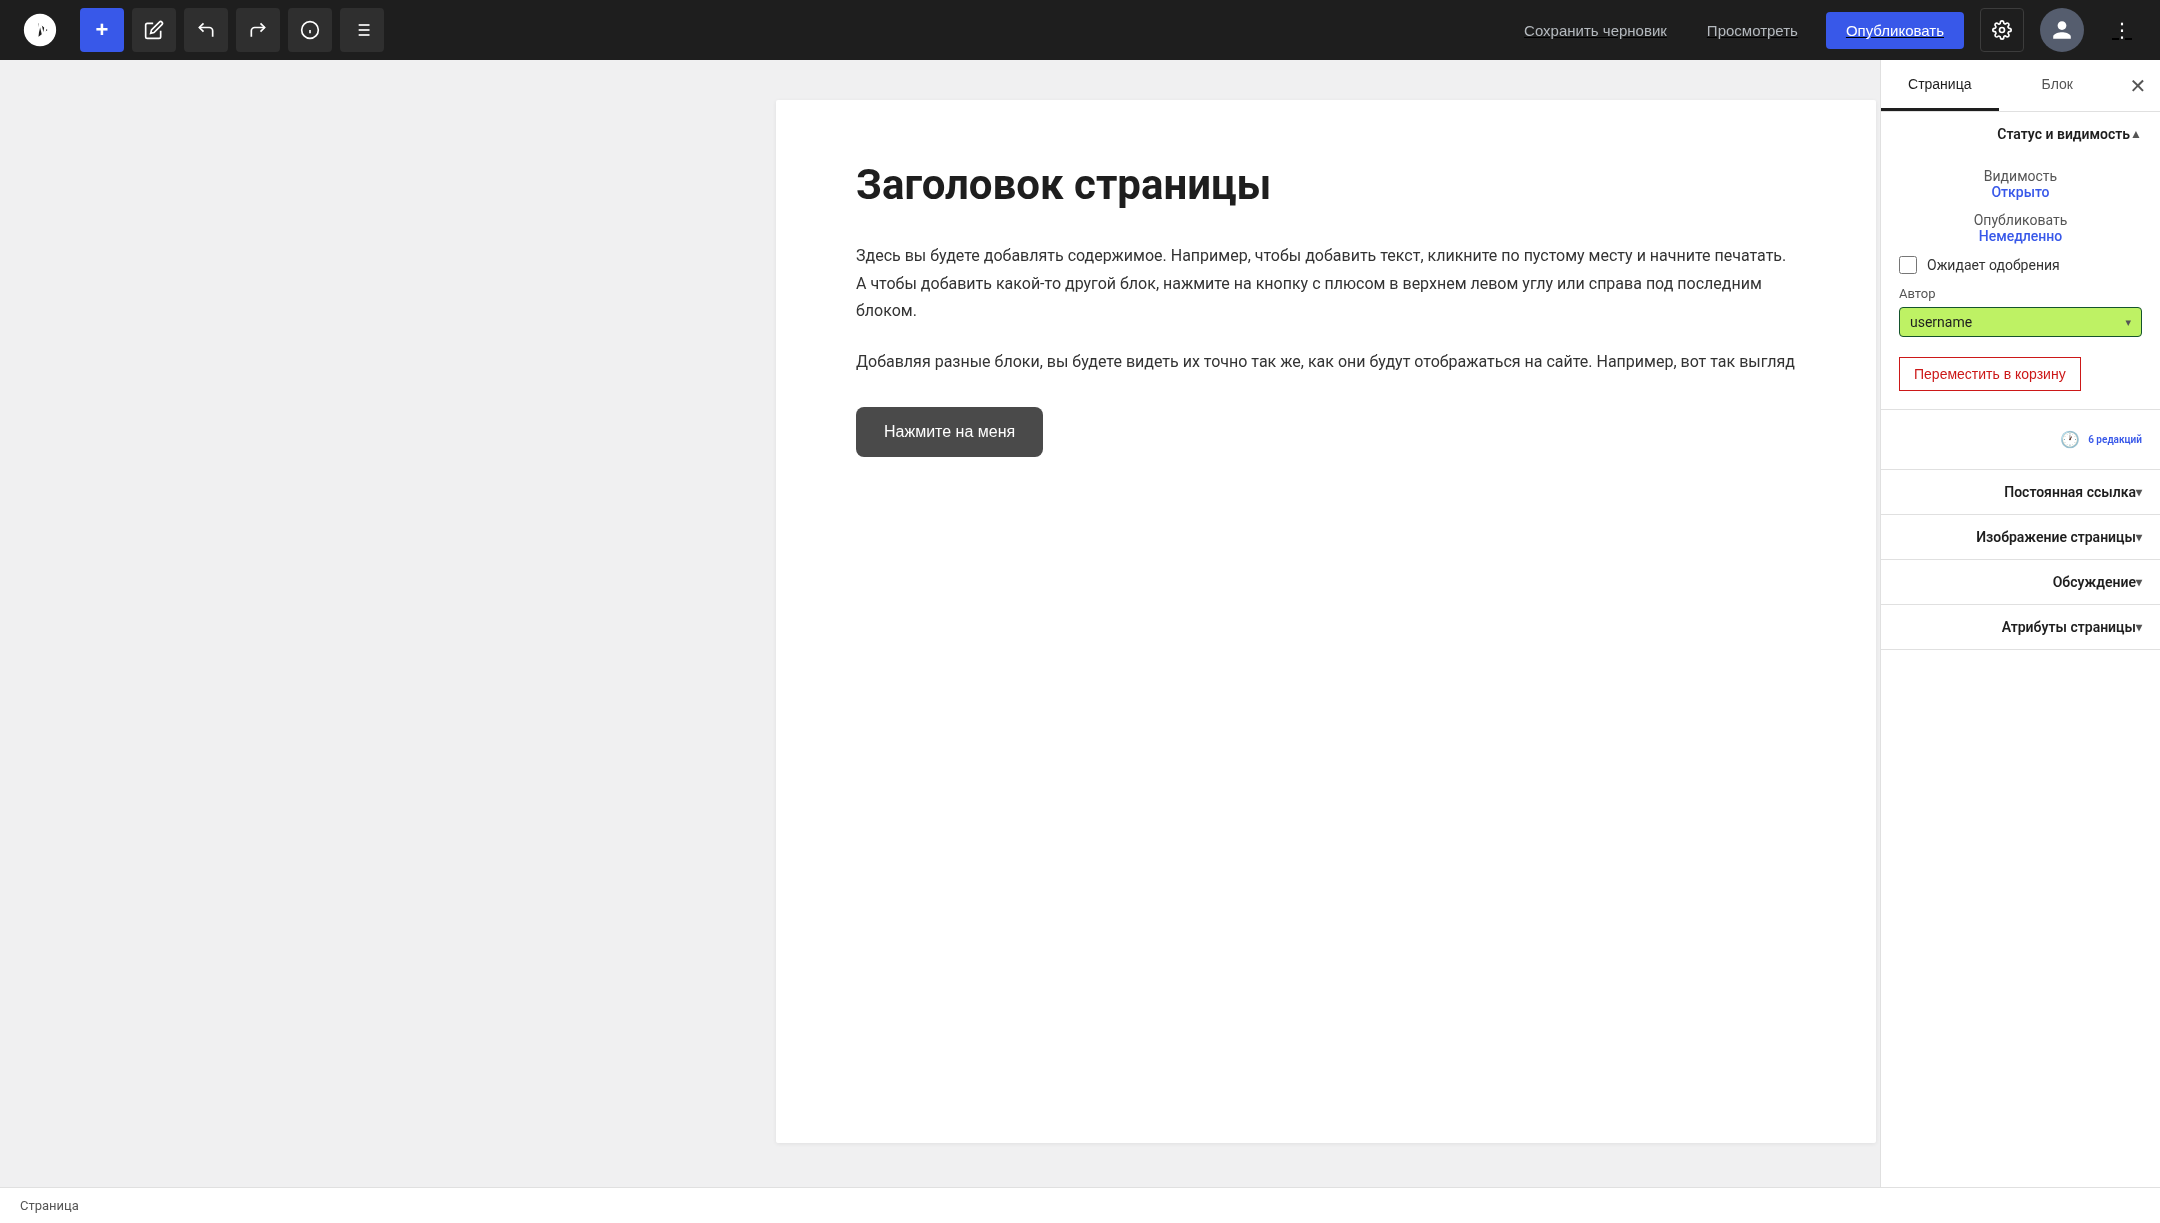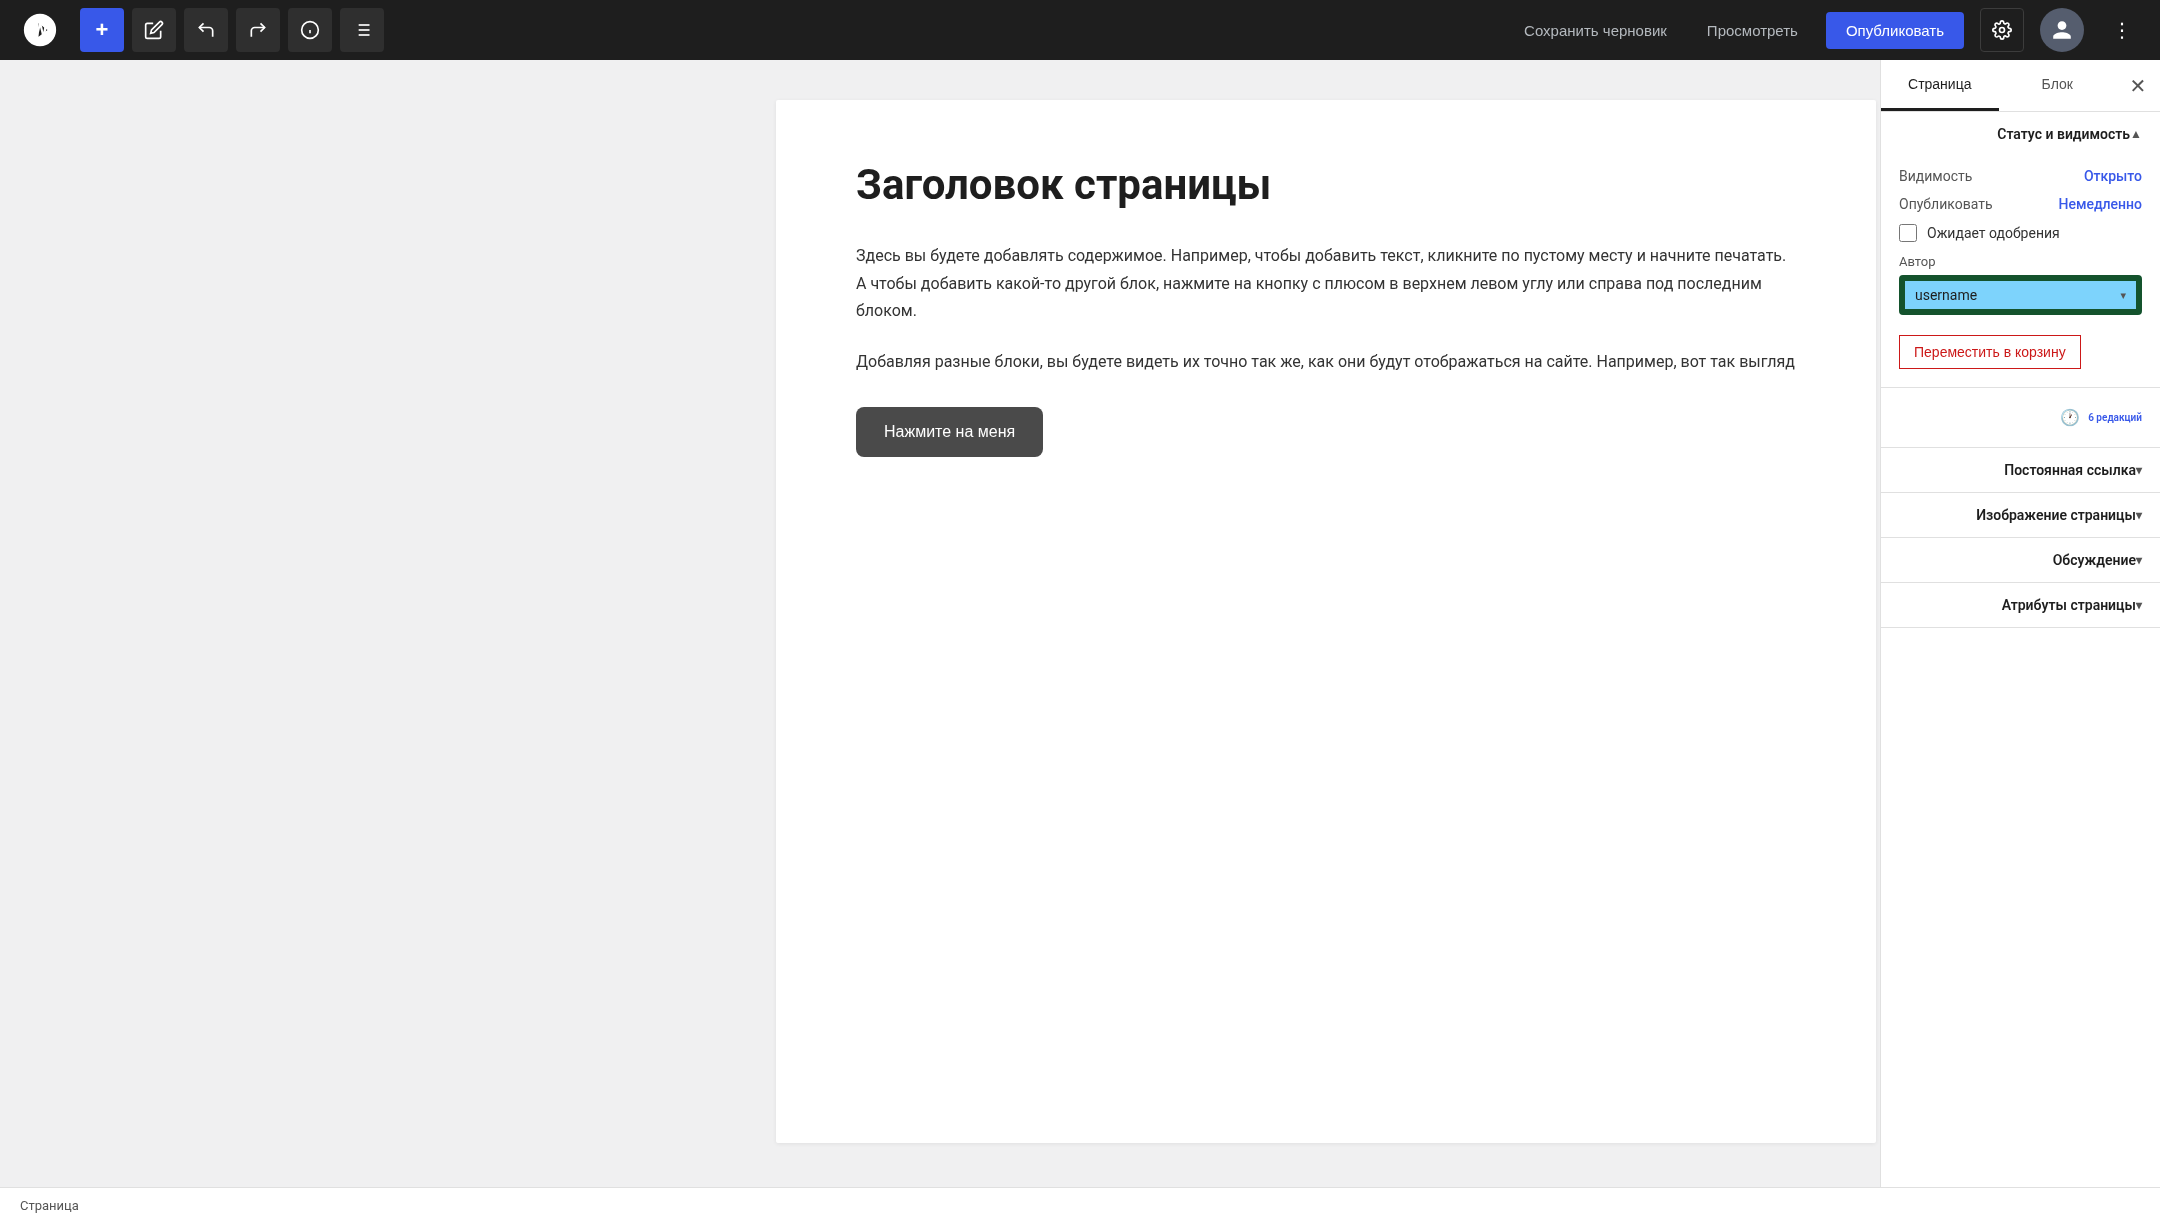--- a/index.html
+++ b/index.html
@@ -72,20 +72,21 @@
     }
 
     .toolbar-spacer {
       flex: 1;
     }
 
     .toolbar-right {
       display: flex;
       align-items: center;
       gap: 16px;
+      text-decoration: underline;
     }
 
     .save-draft-btn {
       background: none;
       border: none;
       color: #b4b9be;
       font-size: 15px;
       cursor: pointer;
       padding: 8px 12px;
     }
@@ -306,20 +307,21 @@
 
     .sidebar-section-body {
       padding: 6px 18px 18px;
     }
 
     .sidebar-field-row {
       display: flex;
       align-items: center;
       justify-content: space-between;
       padding: 6px 0;
+      flex-direction: column;
     }
 
     .sidebar-field-label {
       font-size: 14px;
       color: #555;
     }
 
     .sidebar-field-value {
       font-size: 14px;
       color: #3858e9;
@@ -351,27 +353,27 @@
 
     .author-label {
       font-size: 13px;
       color: #555;
       margin-bottom: 6px;
     }
 
     .author-select {
       display: flex;
       align-items: center;
-      border: 6px solid #14532d;
+      border: 1px solid #14532d;
       border-radius: 4px;
       padding: 6px 10px;
       font-size: 14px;
       color: #1e1e1e;
       cursor: pointer;
-      background: #7dd3fc;
+      background: #bef264;
       gap: 6px;
     }
 
     .author-select span:first-child {
       flex: 1;
     }
 
     .author-select .arrow {
       color: #555;
       font-size: 11px;

